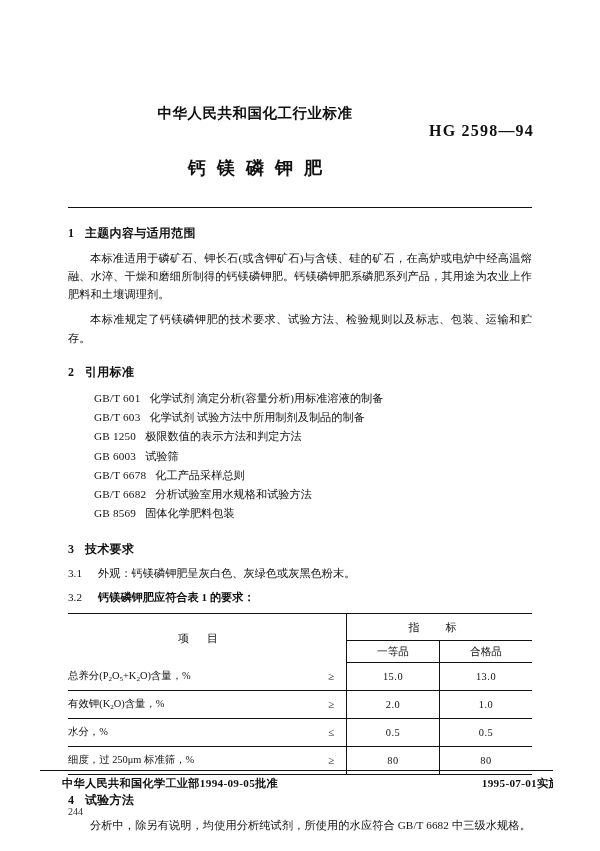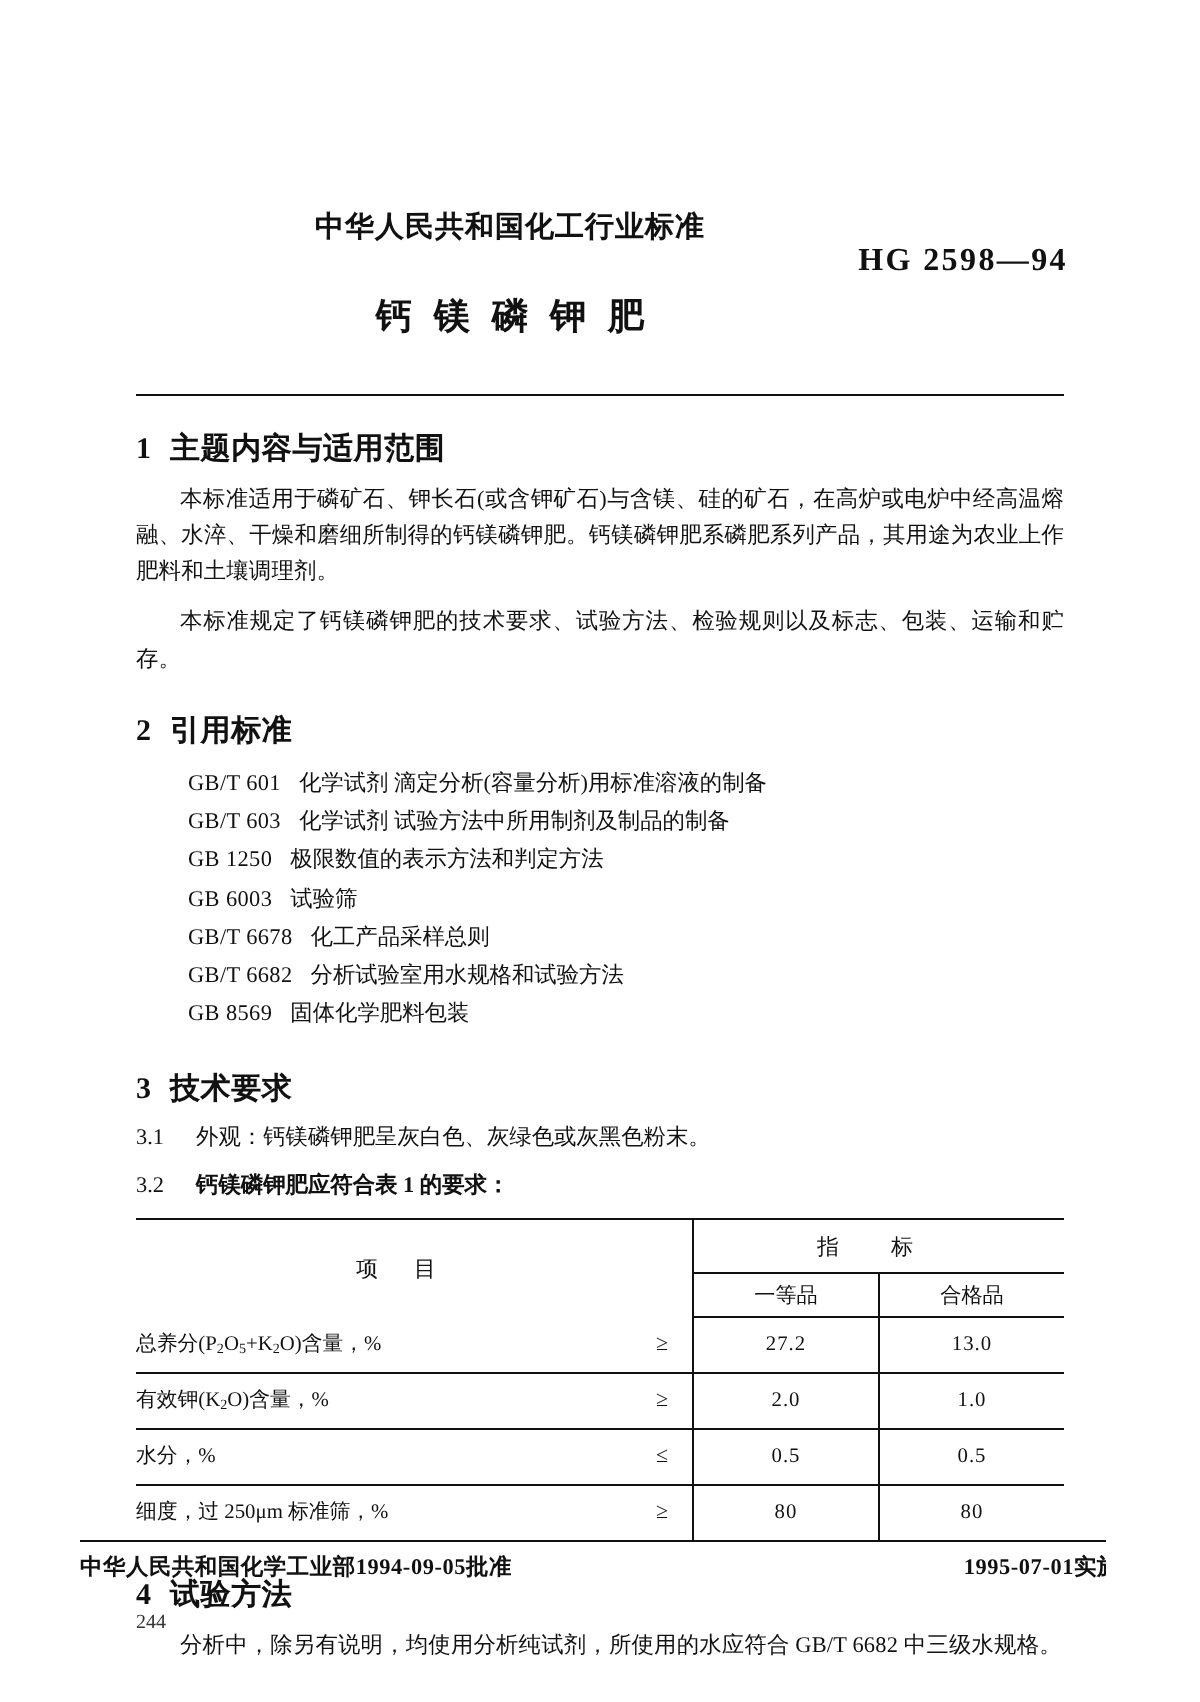--- a/index.html
+++ b/index.html
@@ -47,33 +47,33 @@
     font-weight: bold;
     letter-spacing: 1.2px;
     font-family: "Liberation Serif", serif;
   }
   .doc-title {
     text-align: center;
     font-size: 18px;
     font-weight: bold;
     letter-spacing: 11px;
     padding-right: 90px;
-    margin-top: 4px;
+    margin-top: 14px;
     padding-left: 11px;
   }
   .rule-top {
     margin-top: 27px;
     border: 0;
     border-top: 1.3px solid #111;
     width: 100%;
   }
 
   
   .sec-head {
-    font-size: 15px;
+    font-size: 12px;
     font-weight: bold;
     margin-top: 17px;
     letter-spacing: 0.3px;
   }
   .sec-head .num { display: inline-block; width: 17px; }
 
   .para {
     font-size: 11.2px;
     line-height: 1.62;
     text-indent: 22px;
@@ -163,20 +163,21 @@
     margin: 0;
   }
   .footer-row {
     display: flex;
     justify-content: space-between;
     align-items: baseline;
     font-size: 11.2px;
     font-weight: bold;
     margin-top: 5px;
     letter-spacing: 0.3px;
+    margin-left: 22px;
   }
   .page-no {
     position: absolute;
     left: 68px;
     top: 806px;
     font-size: 10px;
     font-family: "Liberation Serif", serif;
     color: #333;
   }
 </style>
@@ -247,21 +248,21 @@
         <tr>
           <td class="h-grade lt-botx lt-left lt-right">一等品</td>
           <td class="h-grade lt-botx">合格品</td>
         </tr>
 
         <tr>
           <td class="c-item lt-bot">
             <span>总养分(P</span><sub>2</sub><span>O</span><sub>5</sub><span>+K</span><sub>2</sub><span>O)含量，%</span>
           </td>
           <td class="c-sym lt-bot">≥</td>
-          <td class="c-val lt-bot lt-left lt-right">27.2</td>
+          <td class="c-val lt-bot lt-left lt-right">15.0</td>
           <td class="c-val lt-bot">13.0</td>
         </tr>
 
         <tr>
           <td class="c-item lt-bot">
             <span>有效钾(K</span><sub>2</sub><span>O)含量，%</span>
           </td>
           <td class="c-sym lt-bot">≥</td>
           <td class="c-val lt-bot lt-left lt-right">2.0</td>
           <td class="c-val lt-bot">1.0</td>

